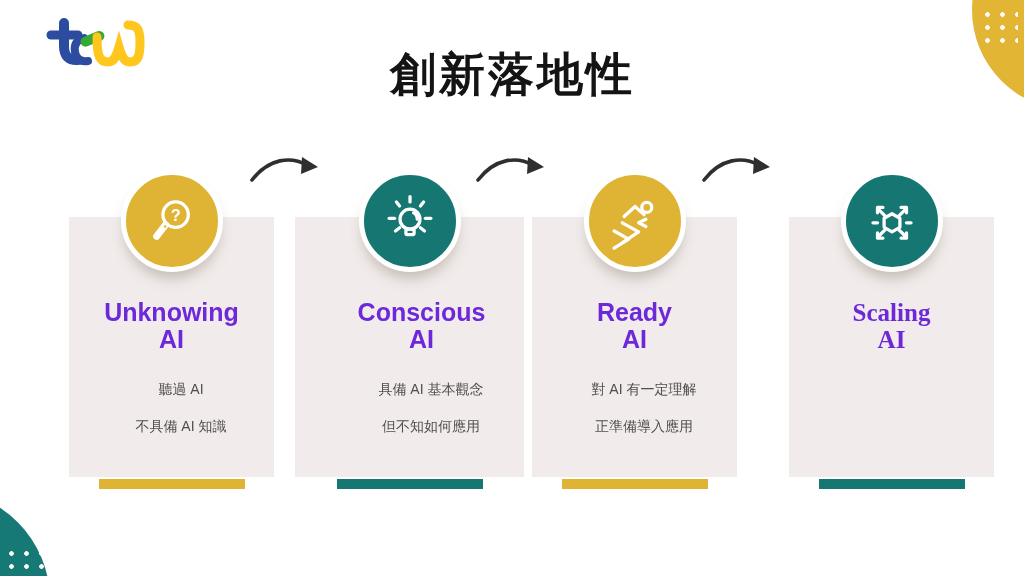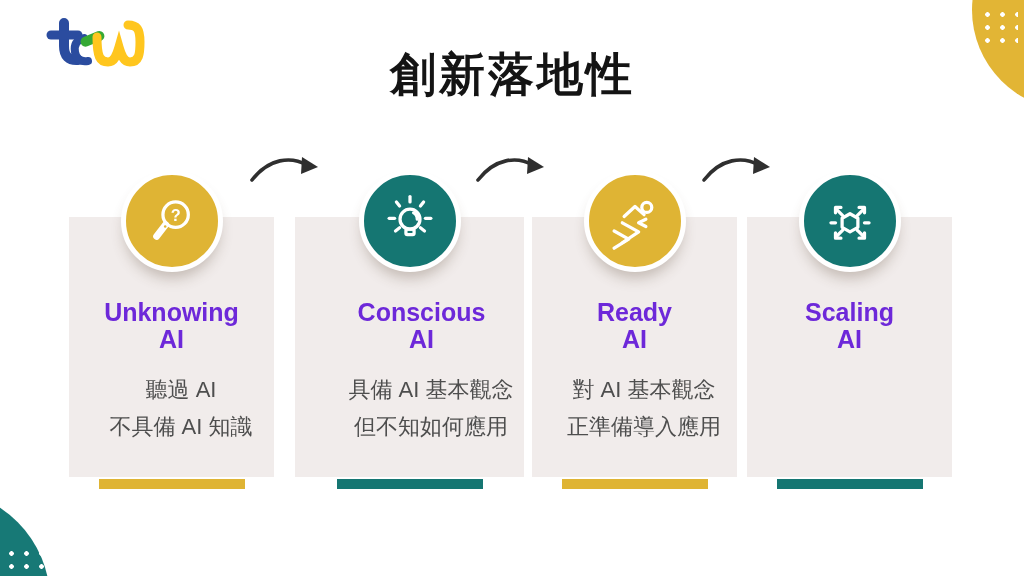--- a/index.html
+++ b/index.html
@@ -25,33 +25,33 @@
   .slide-title{
     position:absolute;top:44px;left:1px;right:0;text-align:center;
     font-size:46px;font-weight:800;color:#141414;letter-spacing:3px;
   }
   
   .card{
     position:absolute;top:217px;width:205px;height:260px;
     background:#F1ECEB;text-align:center;
   }
   .card.c0{left:69px;}  .card.c1{left:295px;padding-left:24px;}
-  .card.c2{left:532px;} .card.c3{left:747px;}
+  .card.c2{left:532px;} .card.c3{left:789px;font-family:Liberation Serif, serif;}
   .stage-circle{
     position:absolute;left:50%;top:-47px;transform:translateX(-50%);
     width:92px;height:92px;border-radius:50%;border:5px solid #ffffff;
     box-sizing:content-box;display:flex;align-items:center;justify-content:center;
     box-shadow:0 10px 14px -4px rgba(90,70,50,.30);
   }
   .stage-circle svg{width:58px;height:58px;}
   .card-title{
     padding-top:82px;font-size:25px;line-height:27px;font-weight:700;color:#6d28d9;
   }
   .card-desc{
-    margin-top:18px;font-size:22px;line-height:37px;color:#4E4E4E;margin-left:19px;
+    margin-top:18px;font-size:14px;line-height:37px;color:#4E4E4E;margin-left:19px;
   }
   .card-bar{
     position:absolute;left:50%;transform:translateX(-50%);
     bottom:-12px;width:146px;height:10px;
   }
   
   .flow-arrow{position:absolute;top:146px;width:76px;height:42px;}
   .flow-arrow.a0{left:247px;} .flow-arrow.a1{left:473px;} .flow-arrow.a2{left:699px;}
   .icon-stroke{stroke:#ffffff;fill:none;stroke-width:3.6;stroke-linecap:round;stroke-linejoin:round;}
 </style>
@@ -146,21 +146,21 @@
         <polyline points="18,34 36,44 18,56"></polyline>
         <polyline points="9,43 25,52 9,62"></polyline>
       </g>
     </svg>
   </div>
   <div class="card-title">
     <span>Ready</span><br>
     <span>AI</span>
   </div>
   <div class="card-desc">
-    <span>對 AI 基本觀念</span><br>
+    <span>對 AI 有一定理解</span><br>
     <span>正準備導入應用</span>
   </div>
   <div class="card-bar" style="background-color: rgb(223, 180, 52);"></div>
 </div>
 
 <div class="card c3">
   <div class="stage-circle" style="background-color: rgb(21, 118, 114);">
     <svg viewBox="0 0 64 64">
       <g class="icon-stroke" stroke-width="3.4">
         <polygon points="32,24 40.7,29 40.7,39 32,44 23.3,39 23.3,29"></polygon>

